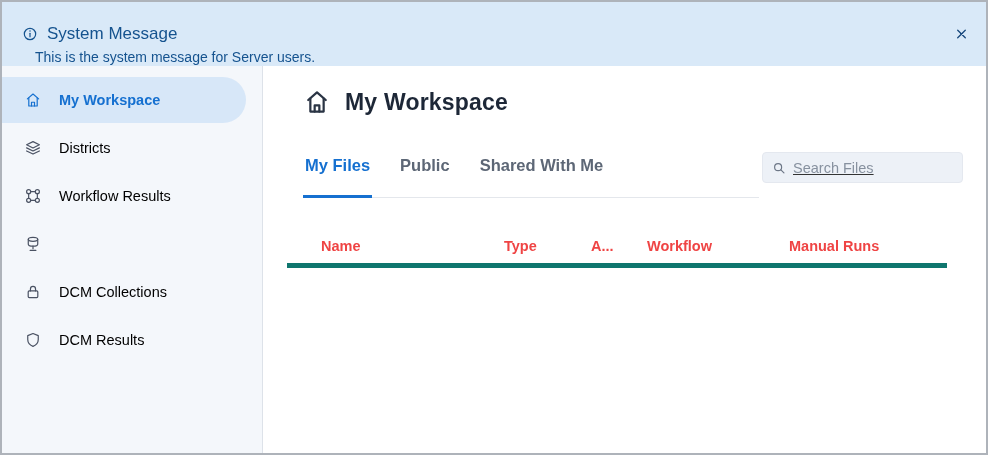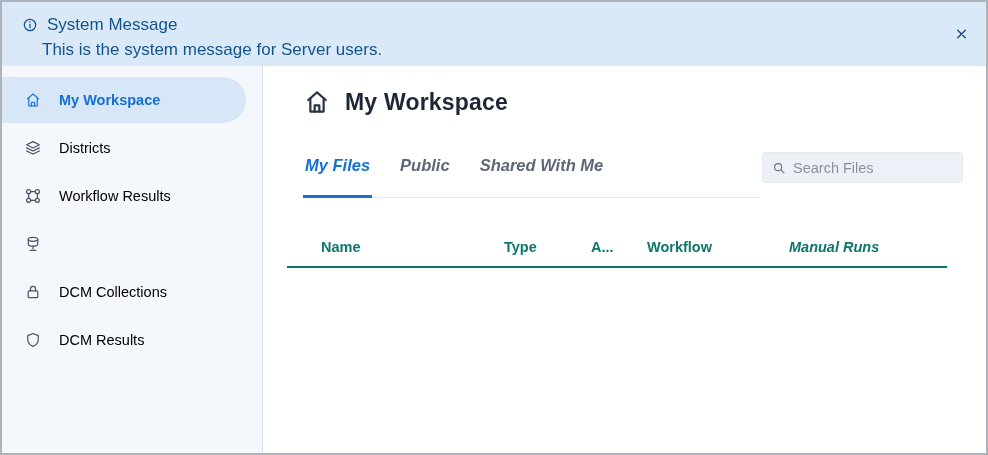--- a/index.html
+++ b/index.html
@@ -10,26 +10,26 @@
   .window {
     width:988px; height:455px;
     border:2px solid #aeb3ba;
     display:flex; flex-direction:column;
     background:#fff; overflow:hidden;
   }
 
   
   .banner {
     flex:0 0 64px; background:#d9e9f8;
-    position:relative; padding:13px 48px 0 20px;
+    position:relative; padding:22px 48px 0 20px;
   }
   .banner-title-row { display:flex; align-items:center; gap:9px; color:#15538f; }
   .banner-title { font-size:17px; }
   .info-ic svg { width:16px; height:16px; display:block; }
-  .banner-msg { margin-left:20px; padding-top:5px; font-size:17px; color:#15538f; }
+  .banner-msg { margin-left:13px; padding-top:5px; font-size:14px; color:#15538f; }
   .banner-close {
     position:absolute; right:14px; top:50%; transform:translateY(-50%);
     background:none; border:none; padding:4px; cursor:pointer; color:#16477c;
   }
   .banner-close svg { width:13px; height:13px; display:block; }
 
   
   .body { flex:1; display:flex; min-height:0; }
 
   .sidebar {
@@ -53,56 +53,55 @@
   .main { flex:1; position:relative; padding-left:40px; background:#fff; }
 
   .page-header { display:flex; align-items:center; gap:14px; margin-top:20px; height:32px; }
   .page-header h1 { margin:0; font-size:23px; font-weight:800; color:#1d2737; letter-spacing:.2px; }
   .home-big { width:28px; height:28px; color:#2a3444; }
   .home-big svg { width:28px; height:28px; display:block; }
 
   .tabs {
     display:flex; gap:26px; margin-top:38px; width:456px;
     border-bottom:1px solid #e4e7ec;
-    font-style:italic;
   }
   .tab {
     font-size:16.5px; font-weight:bold; color:#5d6776;
     padding:0 2px 20px 2px; cursor:pointer;
     border-bottom:3px solid transparent; margin-bottom:-1px;
   }
   .tab.active { color:var(--accent); border-bottom-color:var(--accent); }
 
   .search-box {
     position:absolute; top:86px; right:23px;
     width:201px; height:31px;
     background:#edf1f7; border:1px solid #e4e8ef; border-radius:4px;
     display:flex; align-items:center;
   }
   .search-box .s-ic { color:#6c7686; margin-left:9px; flex:0 0 14px; height:14px; }
   .search-box .s-ic svg { width:14px; height:14px; display:block; }
   .search-box input {
     flex:1; min-width:0; border:none; background:transparent; outline:none;
     font-family:"Liberation Sans", sans-serif;
-    font-size:14.5px; color:#333; padding:0 8px 0 7px;
+    font-size:14.5px; color:#333; padding:0 8px 0 7px;text-decoration:underline;
   }
   .search-box input::placeholder { color:#87919f; opacity:1; }
 
   .thead {
     display:flex; align-items:center; height:40px;
     margin:30px 39px 0 -16px; padding-left:34px;
-    border-bottom:2px solid #0f766e;
-    font-size:14.5px; font-weight:bold; color:#0f766e;
+    border-bottom:5px solid #0f766e;
+    font-size:14.5px; font-weight:bold; color:#ef4444;
   }
   .th { flex:0 0 auto; }
   .th:nth-child(1) { width:183px; }
   .th:nth-child(2) { width:87px; }
   .th:nth-child(3) { width:56px; }
   .th:nth-child(4) { width:142px; }
-  .th:nth-child(5) { flex:1;font-style:italic; }
+  .th:nth-child(5) { flex:1; }
 
   .tbody { height:160px; }
 </style>
 </head>
 <body>
 
 <div class="window">
 
   <div class="banner">
     <div class="banner-title-row">

